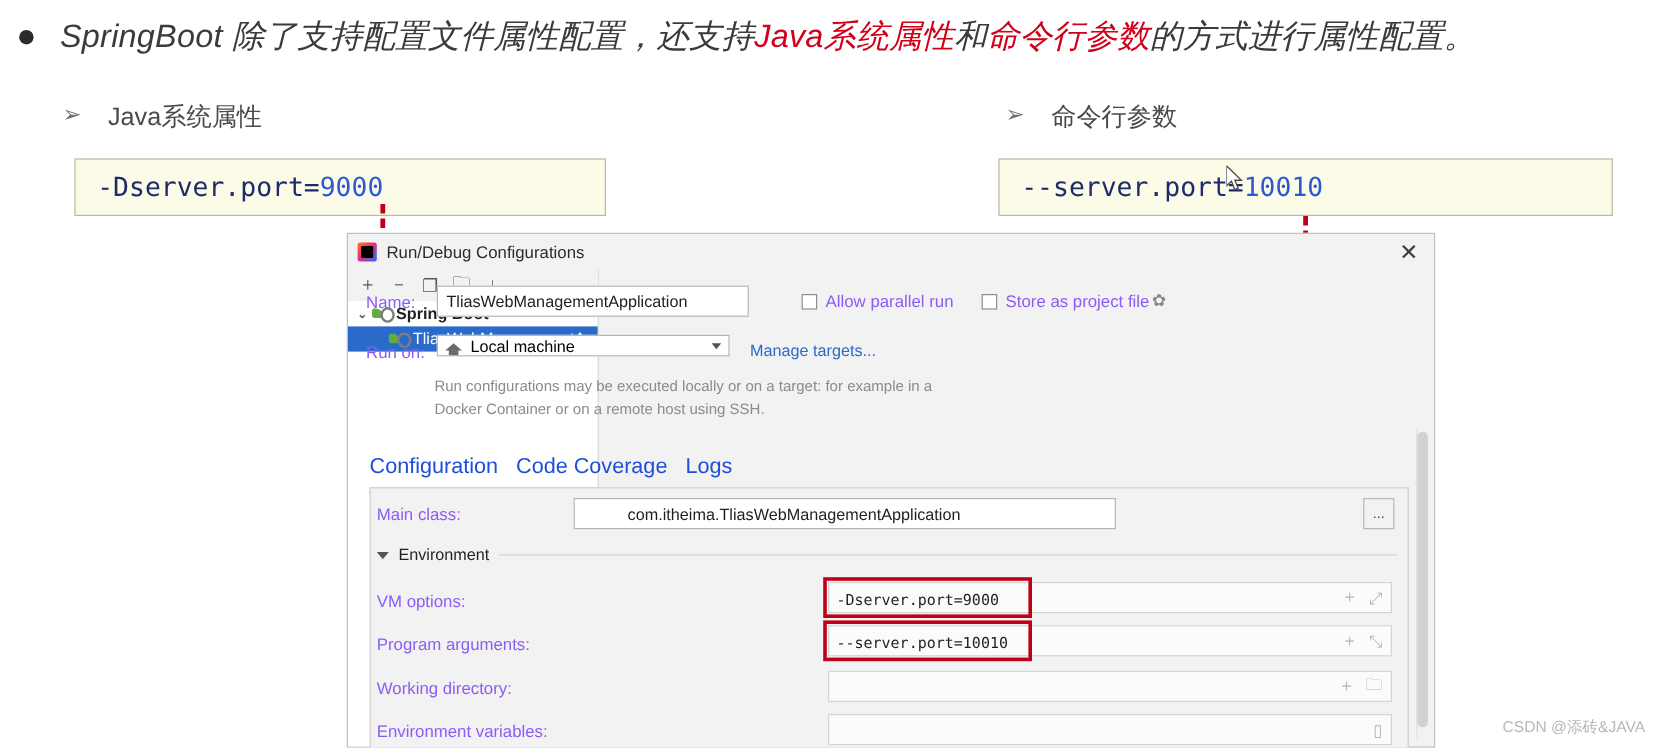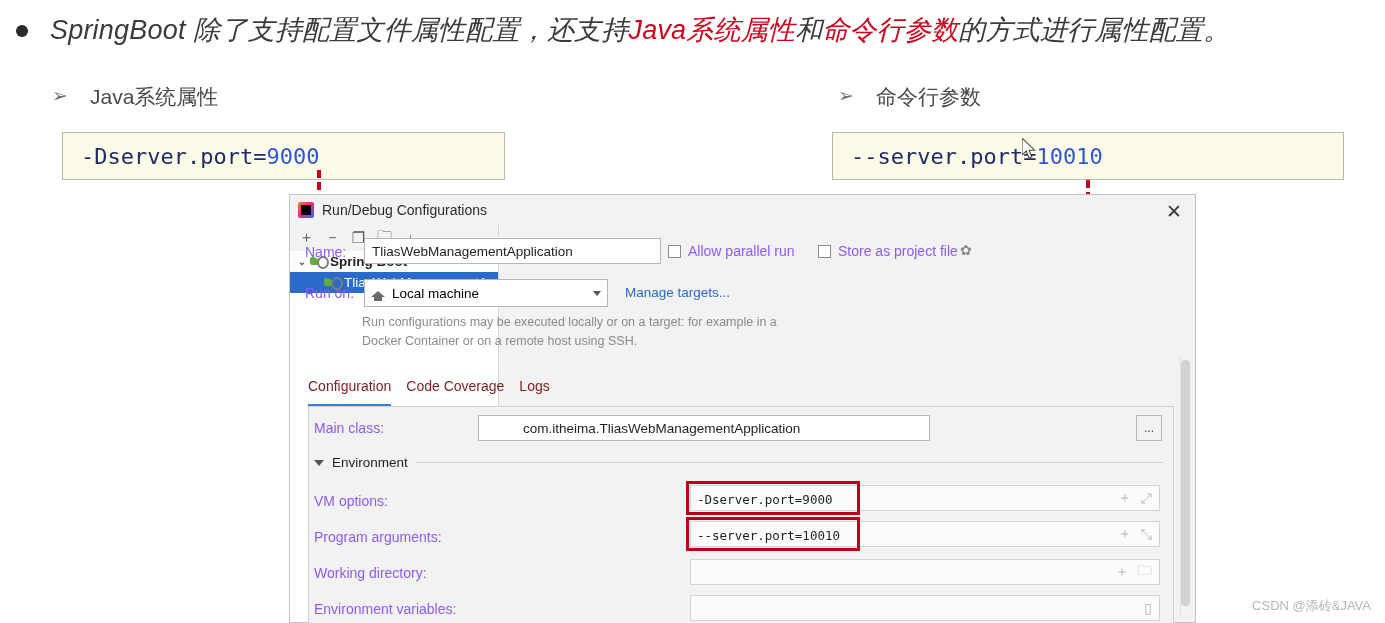--- a/index.html
+++ b/index.html
@@ -150,33 +150,33 @@
   .lbl{ font-size:14px; color:#8b5cf6; }
 
   .field{
     background:#fff; border:1px solid #b6b6b6; height:26px;
     font-size:13.5px; color:#1f1f1f; display:flex; align-items:center;
     padding:0 7px;
   }
   .field.flat{ background:#fbfbfb; border:1px solid #d4d4d4; }
 
   #name-label{ position:absolute; left:305px; top:244px; }
-  #name-field{ position:absolute; left:364px; top:238px; width:297px; }
+  #name-field{ position:absolute; left:364px; top:238px; width:260px; }
 
   .cbx{
     width:13px; height:13px; border:1px solid #8c8c8c; background:#fff;
     display:inline-block; margin-right:7px; flex:0 0 auto;
   }
   #chk-parallel{ position:absolute; left:668px; top:243px; display:flex; align-items:center;}
   #chk-store{ position:absolute; left:818px; top:243px; display:flex; align-items:center;}
   #gear-icon{ position:absolute; left:960px; top:242px; font-size:14px; color:#8a8a8a; }
 
   #runon-label{ position:absolute; left:305px; top:285px; }
   #runon-field{
-    position:absolute; left:364px; top:279px; width:244px; height:28px;
+    position:absolute; left:364px; top:279px; width:244px; height:18px;
     background:#fff; border:1px solid #b6b6b6; display:flex; align-items:center;
     padding:0 6px; font-size:13.5px; cursor:pointer;
   }
   .home-ic{
     width:14px; height:13px; margin-right:7px; flex:0 0 auto; position:relative;
   }
   .home-ic::before{
     content:""; position:absolute; left:0; top:4px; width:0;height:0;
     border-left:7px solid transparent; border-right:7px solid transparent;
     border-bottom:6px solid #6a6a6a;
@@ -197,21 +197,21 @@
   #runon-hint{
     position:absolute; left:362px; top:313px; width:430px;
     font-size:12.5px; color:#8b8b8b; line-height:19px;
   }
 
   
   .tabs{
     position:absolute; left:308px; top:378px; display:flex; gap:15px;
   }
   .tab{
-    font-size:14px; color:#7f1d1d; padding-bottom:10px; cursor:pointer;
+    font-size:18px; color:#1d4ed8; padding-bottom:10px; cursor:pointer;
     border-bottom:3px solid transparent;
   }
   .tab.active{ border-bottom-color:#3d7ddb; }
 
   .panel-box{
     position:absolute; left:308px; top:406px; width:866px; height:217px;
     border:1px solid #cfcfcf; border-bottom:none; background:#f2f2f2;
   }
 
   #mainclass-label{ position:absolute; left:314px; top:420px; }

